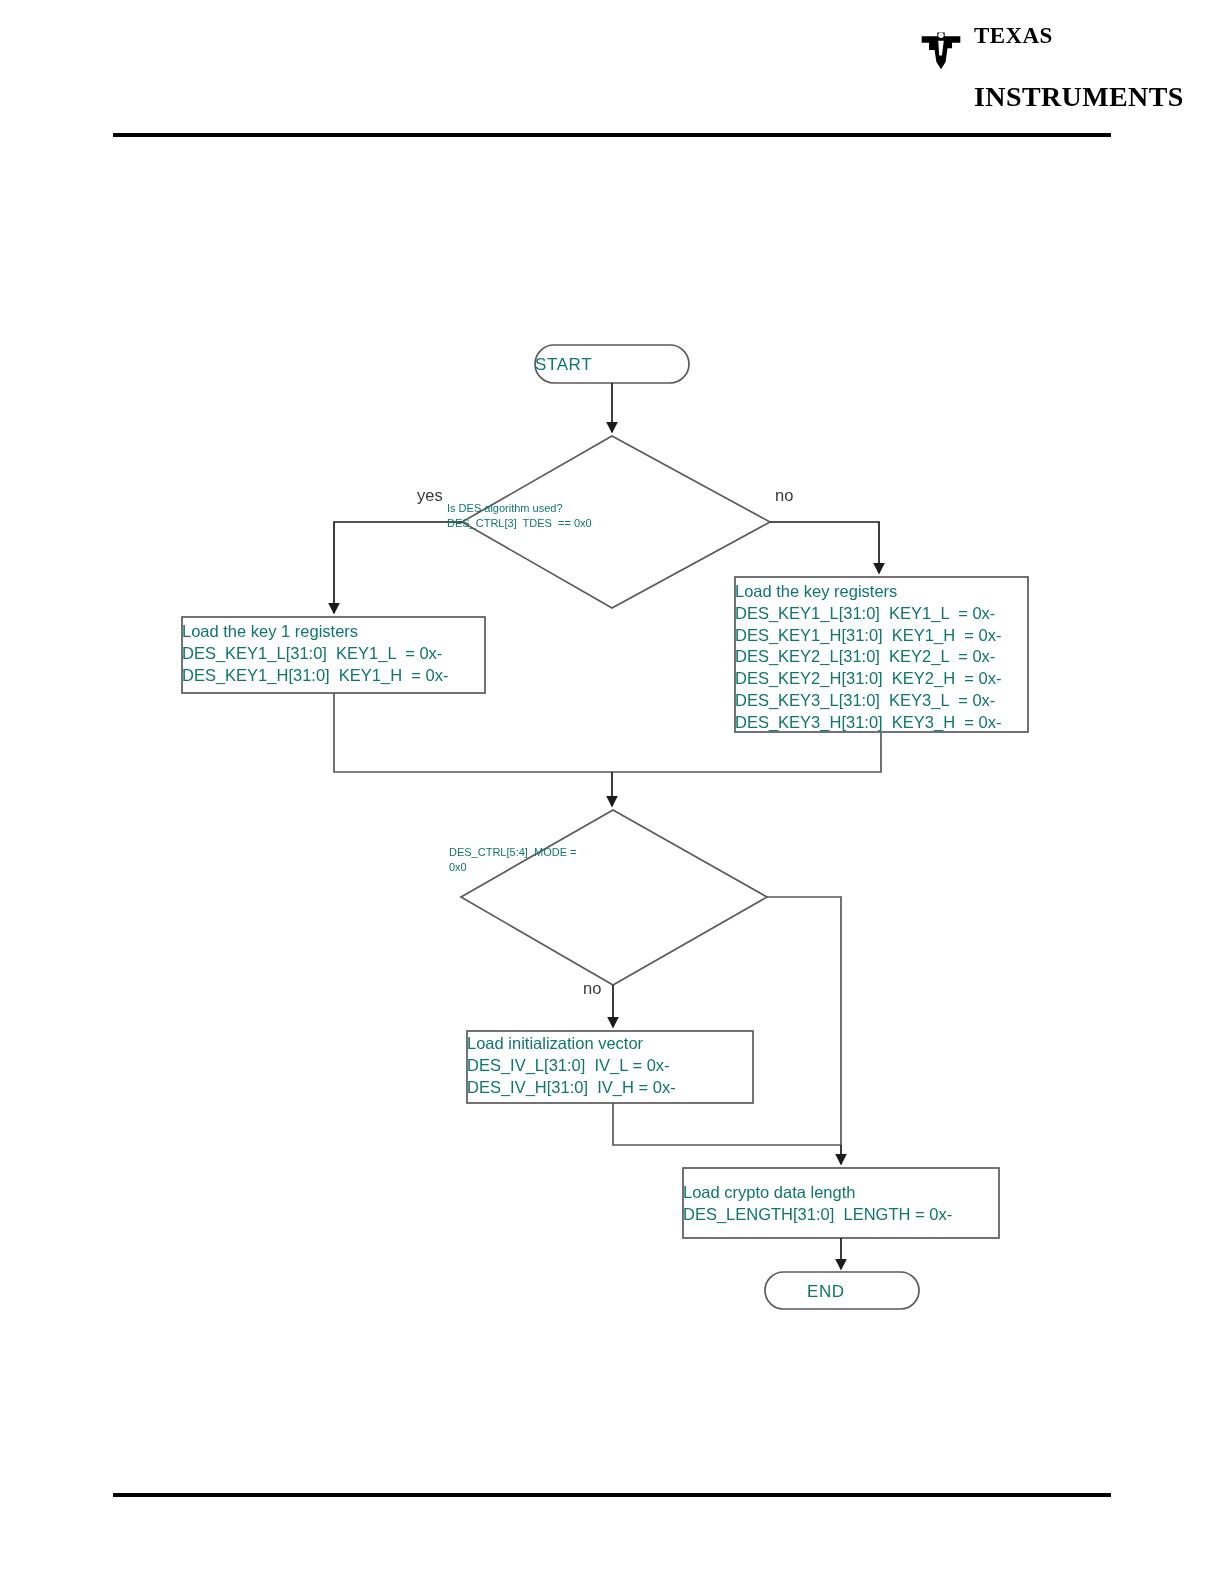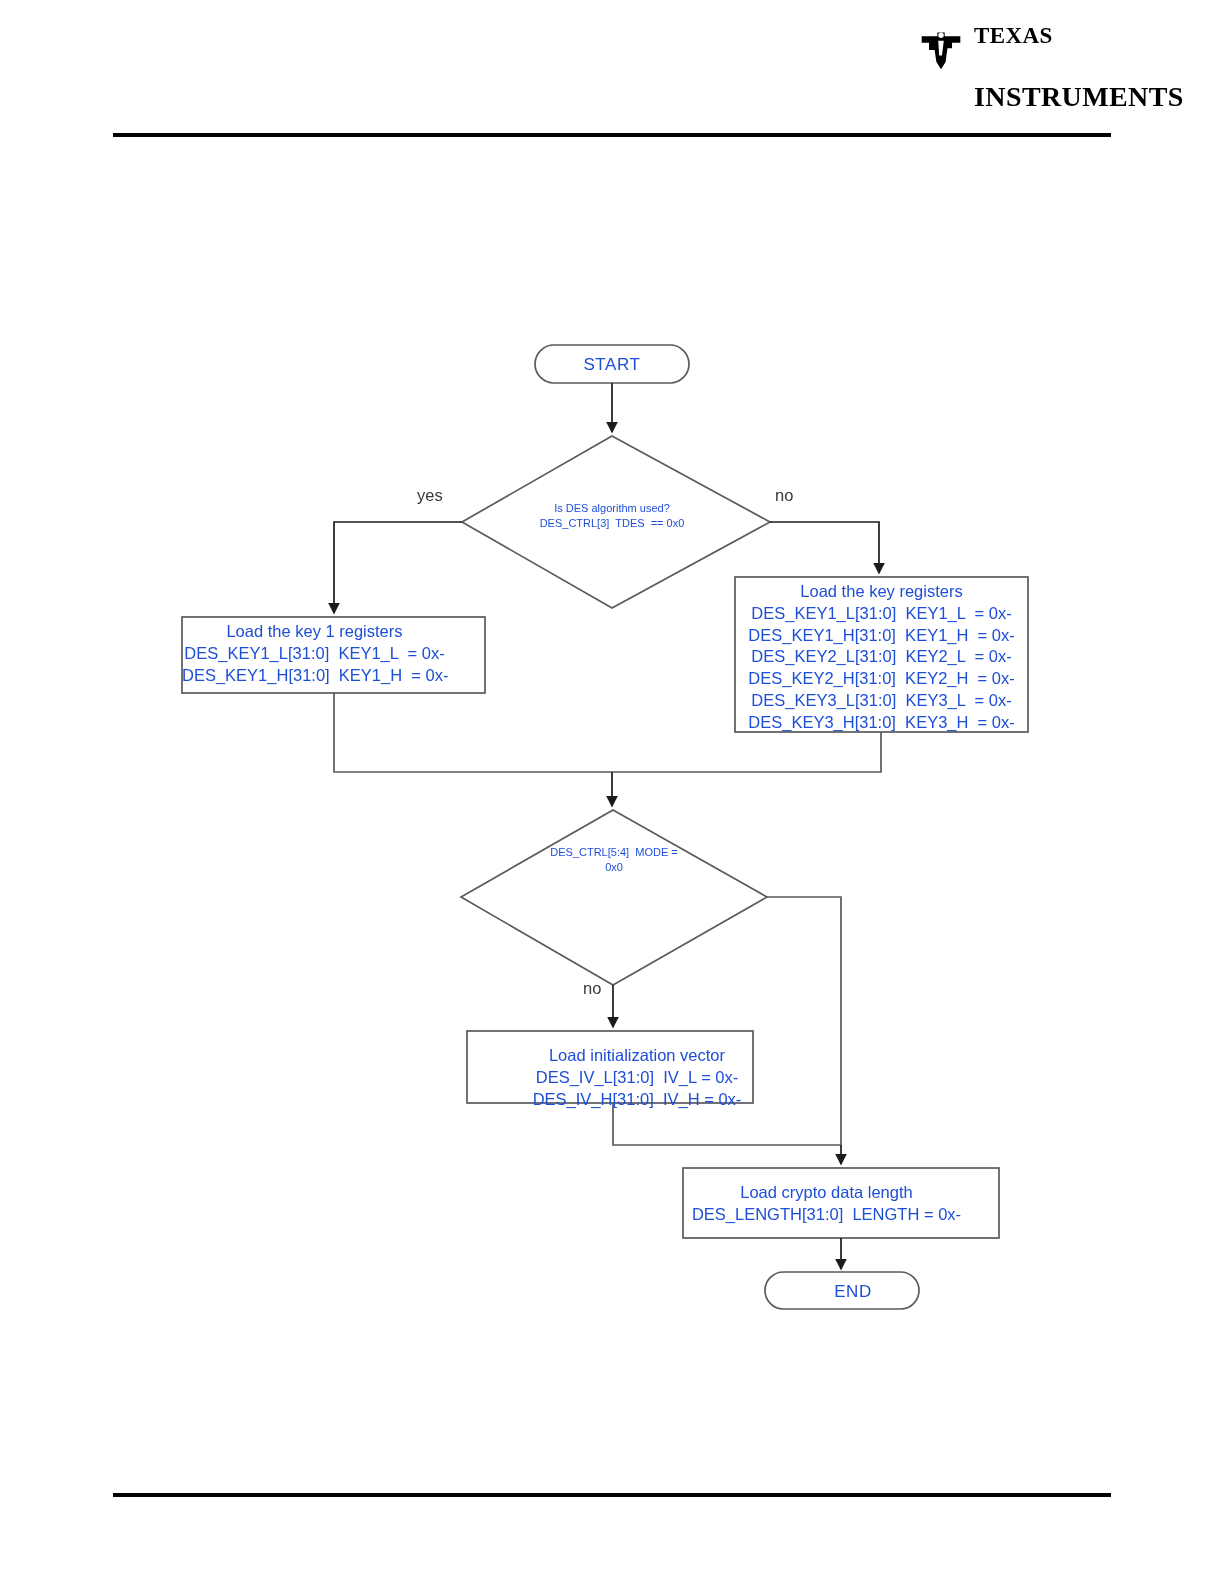--- a/index.html
+++ b/index.html
@@ -64,22 +64,22 @@
     position: absolute;
     left: 0;
     top: 0;
     width: 1224px;
     height: 1584px;
   }
 
   
   .node-text {
     position: absolute;
-    text-align: center;
-    color: #1d4ed8;
+    text-align: left;
+    color: #0f766e;
     pointer-events: none;
     line-height: 1.32;
   }
   .node-text .ln { display: block; white-space: pre; }
 
   .terminator-text {
     font-size: 17px;
     letter-spacing: 0.6px;
   }
   .diamond-text { font-size: 11px; }
@@ -178,30 +178,30 @@
   <span class="ln">DES_KEY2_H[31:0]  KEY2_H  = 0x-</span>
   <span class="ln">DES_KEY3_L[31:0]  KEY3_L  = 0x-</span>
   <span class="ln">DES_KEY3_H[31:0]  KEY3_H  = 0x-</span>
 </div>
 
 <div class="node-text diamond-text" style="left:449px; top:845px; width:330px;">
   <span class="ln">DES_CTRL[5:4]  MODE =</span>
   <span class="ln">0x0</span>
 </div>
 
-<div class="node-text process-text" style="left:467px; top:1033px; width:340px;margin-top:12px;">
+<div class="node-text process-text" style="left:467px; top:1033px; width:340px;">
   <span class="ln">Load initialization vector</span>
   <span class="ln">DES_IV_L[31:0]  IV_L = 0x-</span>
   <span class="ln">DES_IV_H[31:0]  IV_H = 0x-</span>
 </div>
 
 <div class="node-text process-text" style="left:683px; top:1182px; width:287px;">
   <span class="ln">Load crypto data length</span>
   <span class="ln">DES_LENGTH[31:0]  LENGTH = 0x-</span>
 </div>
 
-<div class="node-text terminator-text" style="left:765px; top:1281px; width:176px;">END</div>
+<div class="node-text terminator-text" style="left:807px; top:1281px; width:176px;">END</div>
 
 <div class="edge-label" style="left:417px; top:486px;text-align:center;">yes</div>
 
 <div class="edge-label" style="left:775px; top:486px;">no</div>
 
 <div class="edge-label" style="left:583px; top:979px;">no</div>
 
 </body></html>

